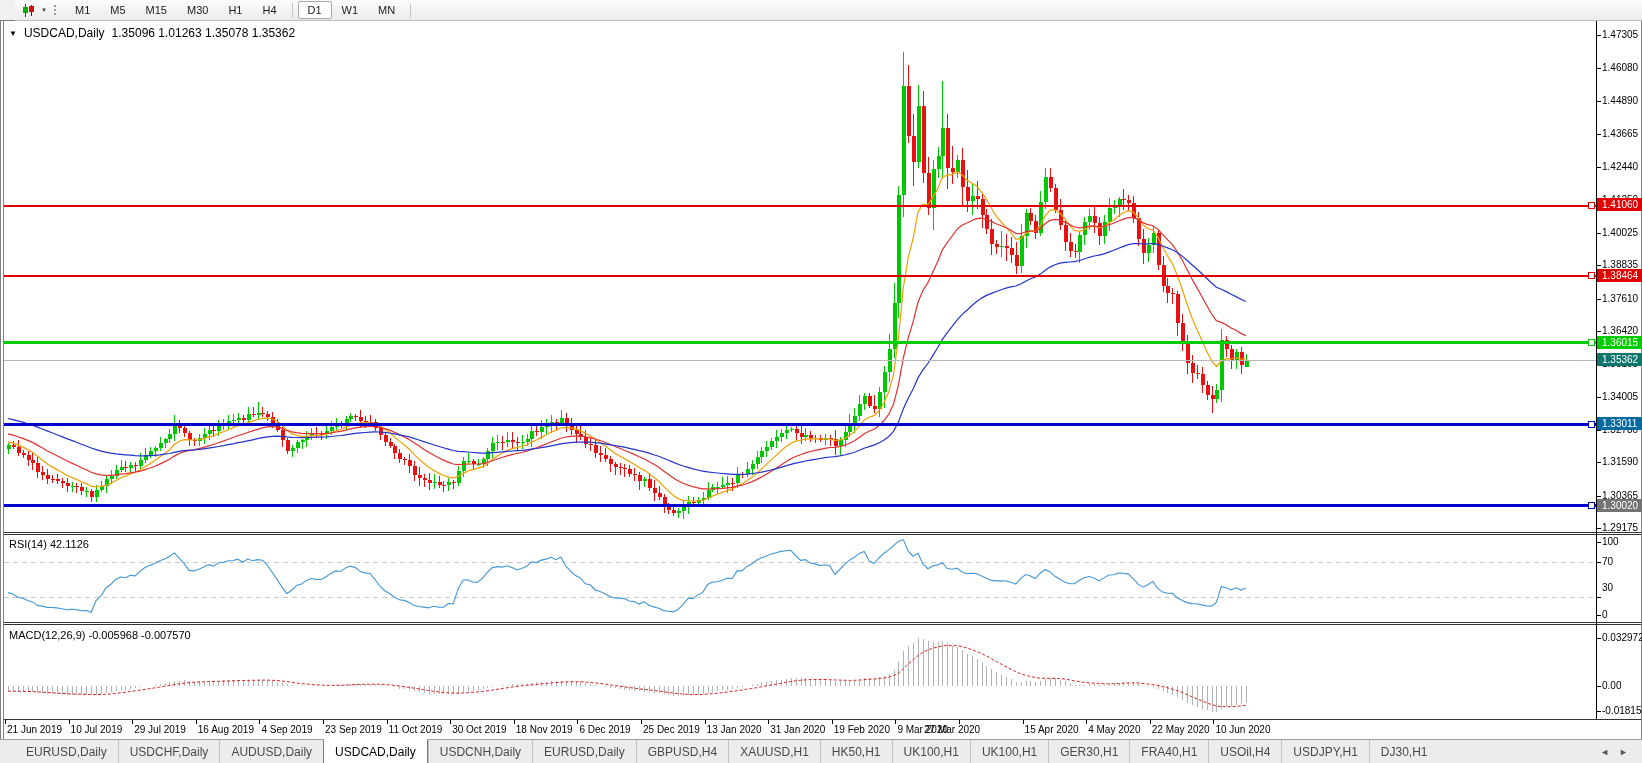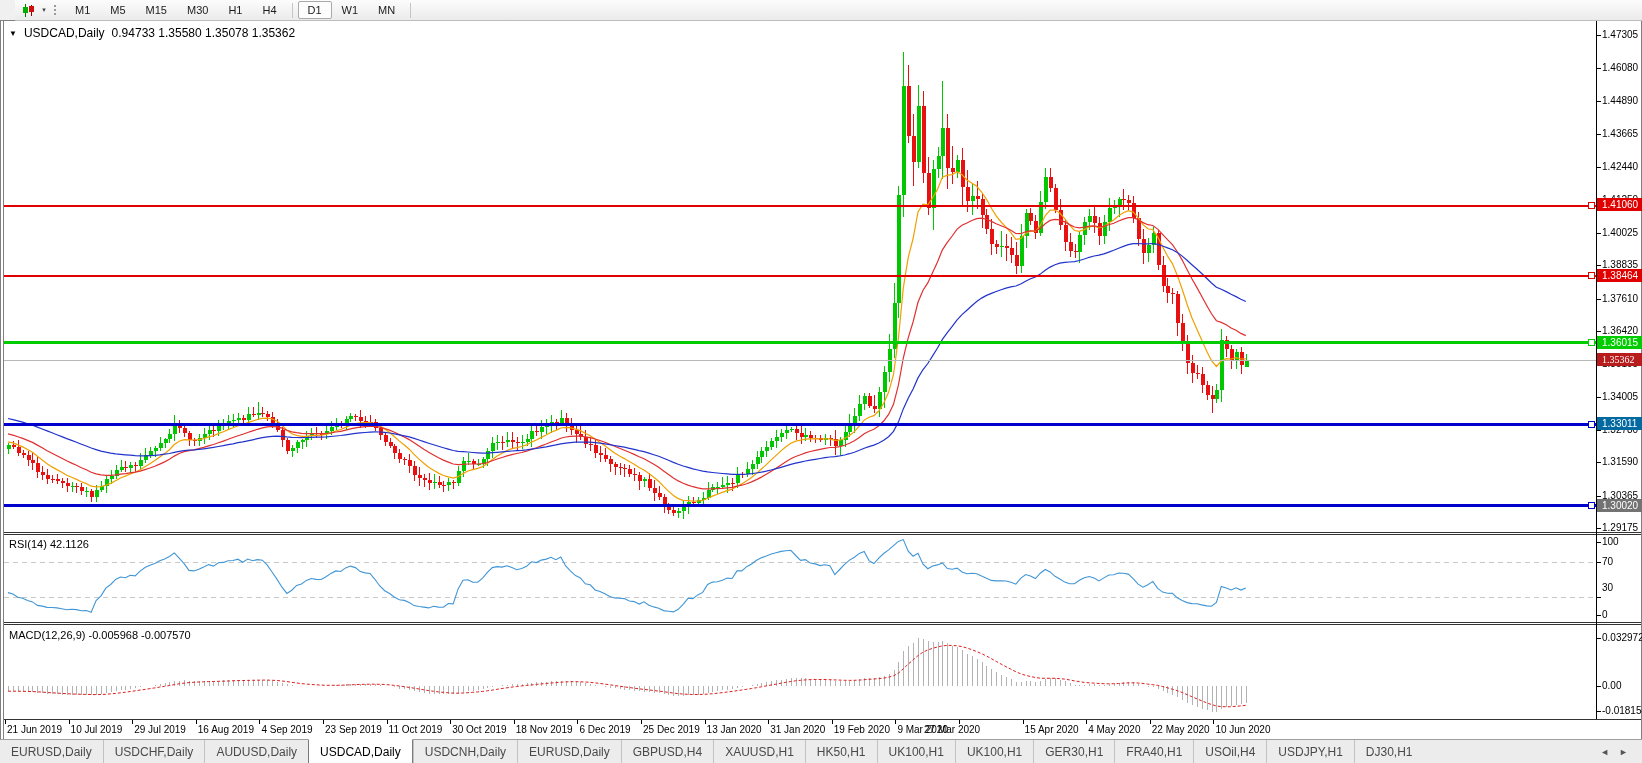--- a/index.html
+++ b/index.html
@@ -30,21 +30,21 @@
   #price-axis{position:absolute;left:1597px;top:0;width:45px;height:739px;z-index:3}
   .axis-tick-label{position:absolute;left:5px;font-size:10px;color:#000;height:12px;line-height:12px;white-space:nowrap}
   .price-box{position:absolute;left:0;width:45px;height:13px;line-height:13px;font-size:10px;color:#fff;
              padding-left:5px;box-sizing:border-box;white-space:nowrap}
   
   #time-axis{position:absolute;left:0;top:720px;width:1596px;height:19px;z-index:3}
   .date-label{position:absolute;top:4px;font-size:10px;color:#000;white-space:nowrap}
   
   #tabbar{position:absolute;left:0;top:739px;width:1642px;height:24px;background:#ececec;
           border-top:1px solid #9e9e9e;display:flex;align-items:stretch;z-index:6}
-  .tabs{display:flex;align-items:stretch;padding-left:0}
+  .tabs{display:flex;align-items:stretch;padding-left:15px}
   .tab{display:flex;align-items:center;padding:0 11px;font-size:12px;color:#4a4a4a;white-space:nowrap}
   .tab + .tab{border-left:1px solid #c2c2c2}
   .tab.active{background:#ffffff;color:#000;border:1px solid #7a7a7a;border-top:1px solid #fff;
               margin-top:-1px;z-index:2}
   .tab-arrows{margin-left:auto;display:flex;align-items:center;gap:10px;padding-right:14px;
               color:#555;font-size:9px}
 </style>
 </head>
 <body>
 
@@ -942,21 +942,21 @@
       <line x1="1023.5" y1="719.5" x2="1023.5" y2="724" stroke="#000" shape-rendering="crispEdges"></line>
       <line x1="1086.5" y1="719.5" x2="1086.5" y2="724" stroke="#000" shape-rendering="crispEdges"></line>
       <line x1="1150.5" y1="719.5" x2="1150.5" y2="724" stroke="#000" shape-rendering="crispEdges"></line>
       <line x1="1213.5" y1="719.5" x2="1213.5" y2="724" stroke="#000" shape-rendering="crispEdges"></line>
     </g>
   </svg>
 
 <div id="chart-header">
   <span class="hdr-caret">▼</span>
   <span>USDCAD,Daily</span>
-  <span>0.94733 1.35580 1.35078 1.35362</span>
+  <span>1.35096 1.01263 1.35078 1.35362</span>
 </div>
 
 <div id="rsi-label">RSI(14) 42.1126</div>
 <div id="macd-label">MACD(12,26,9) -0.005968 -0.007570</div>
 
 <div id="price-axis">
     <div class="axis-tick-label" style="top: 29px;">1.47305</div>
     <div class="axis-tick-label" style="top: 62.3108px;">1.46080</div>
     <div class="axis-tick-label" style="top: 94.6699px;">1.44890</div>
     <div class="axis-tick-label" style="top: 127.981px;">1.43665</div>
@@ -977,21 +977,21 @@
     <div class="axis-tick-label" style="top: 582px;">30</div>
     <div class="axis-tick-label" style="top: 609px;">0</div>
     <div class="axis-tick-label" style="top: 632px;">0.032972</div>
     <div class="axis-tick-label" style="top: 680px;">0.00</div>
     <div class="axis-tick-label" style="top: 705px;">-0.018154</div>
     <div class="price-box" style="top: 198.317px; background: rgb(224, 0, 0);">1.41060</div>
     <div class="price-box" style="top: 268.909px; background: rgb(224, 0, 0);">1.38464</div>
     <div class="price-box" style="top: 335.503px; background: rgb(0, 204, 0);">1.36015</div>
     <div class="price-box" style="top: 417.19px; background: #0369a1;">1.33011</div>
     <div class="price-box" style="top: 498.522px; background: #737373;">1.30020</div>
-    <div class="price-box" style="top: 353.26px; background: #b91c1c; font-family: Liberation Serif, serif;">1.35362</div>
+    <div class="price-box" style="top: 353.26px; background: #0f766e;">1.35362</div>
   </div>
 <div id="time-axis">
     <div class="date-label" style="left: 7px;">21 Jun 2019</div>
     <div class="date-label" style="left: 70.6px;">10 Jul 2019</div>
     <div class="date-label" style="left: 134.2px;">29 Jul 2019</div>
     <div class="date-label" style="left: 197.8px;">16 Aug 2019</div>
     <div class="date-label" style="left: 261.4px;">4 Sep 2019</div>
     <div class="date-label" style="left: 325px;">23 Sep 2019</div>
     <div class="date-label" style="left: 388.6px;">11 Oct 2019</div>
     <div class="date-label" style="left: 452.2px;">30 Oct 2019</div>

